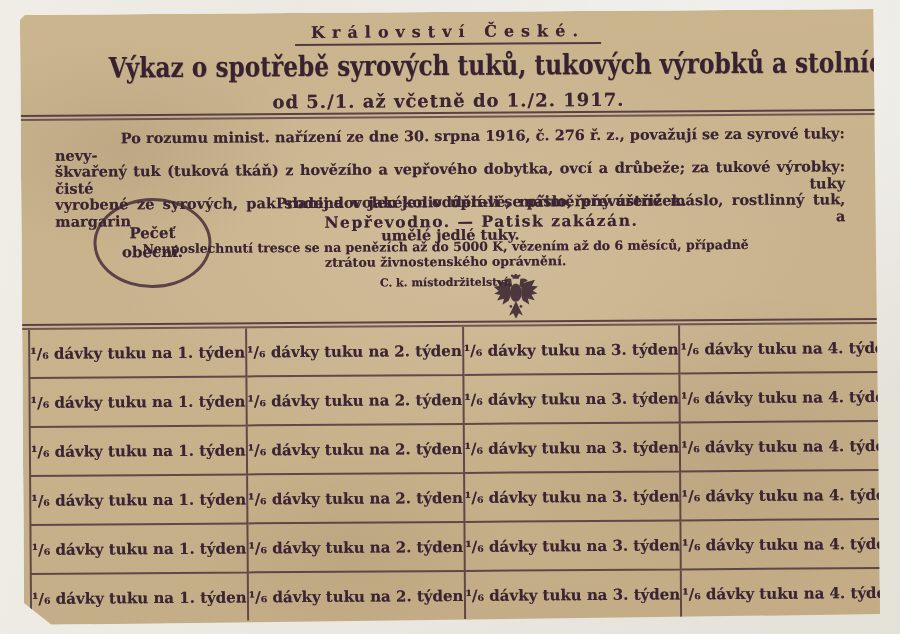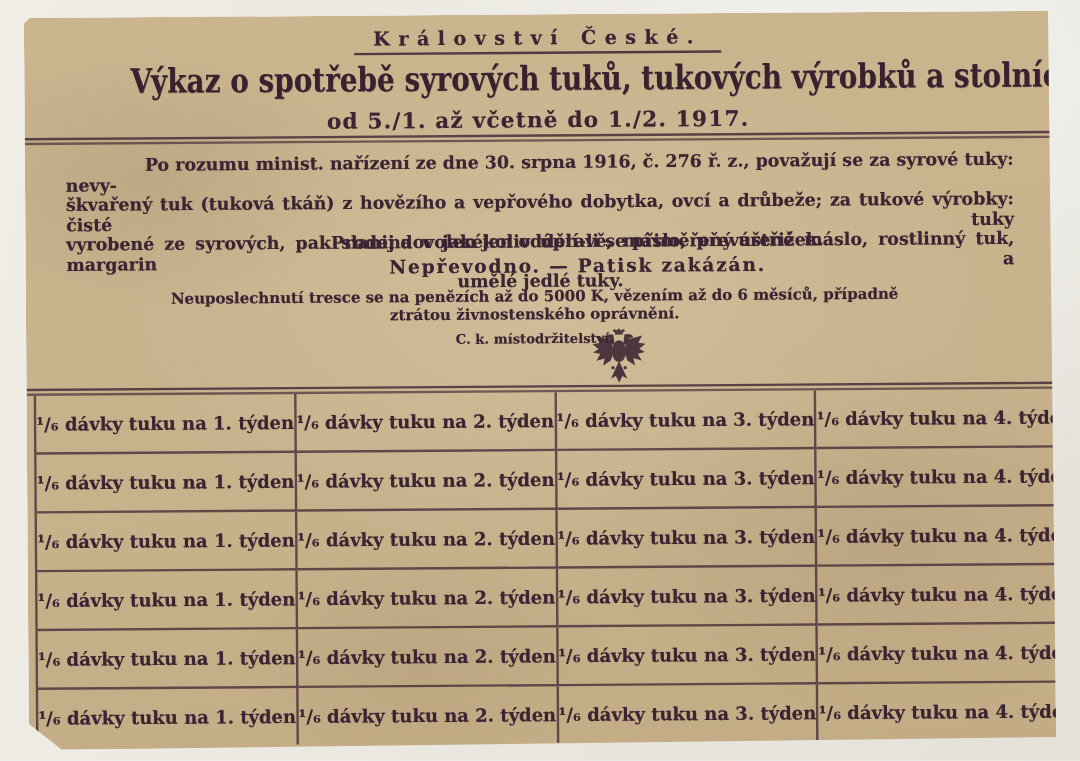--- a/index.html
+++ b/index.html
@@ -96,20 +96,24 @@
 
     <div class="rule rule-top"></div>
 
     <div class="regulation">
       <div class="reg-line first">Po rozumu minist. nařízení ze dne 30. srpna 1916, č. 276 ř. z., považují se za syrové tuky: nevy-</div>
       <div class="reg-line">škvařený tuk (tuková tkáň) z hovězího a vepřového dobytka, ovcí a drůbeže; za tukové výrobky: čisté tuky</div>
       <div class="reg-line">vyrobené ze syrových, pak slanina v jakékoliv úpravě, máslo, převařené máslo, rostlinný tuk, margarin a</div>
       <div class="reg-line last">umělé jedlé tuky.</div>
     </div>
 
+    <div class="seal">
+      <span>Pečeť</span>
+      <span>obecní.</span>
+    </div>
 
     <div class="notice">
       <div class="n1">Prodej dovolen jen oddělí-li se přiměřený ústřižek.</div>
       <div class="n2">Nepřevodno. — Patisk zakázán.</div>
       <div class="n3">
         <div>Neuposlechnutí tresce se na penězích až do 5000 K, vězením až do 6 měsíců, případně</div>
         <div>ztrátou živnostenského oprávnění.</div>
       </div>
       <div class="n4">C. k. místodržitelství.</div>
     </div>

